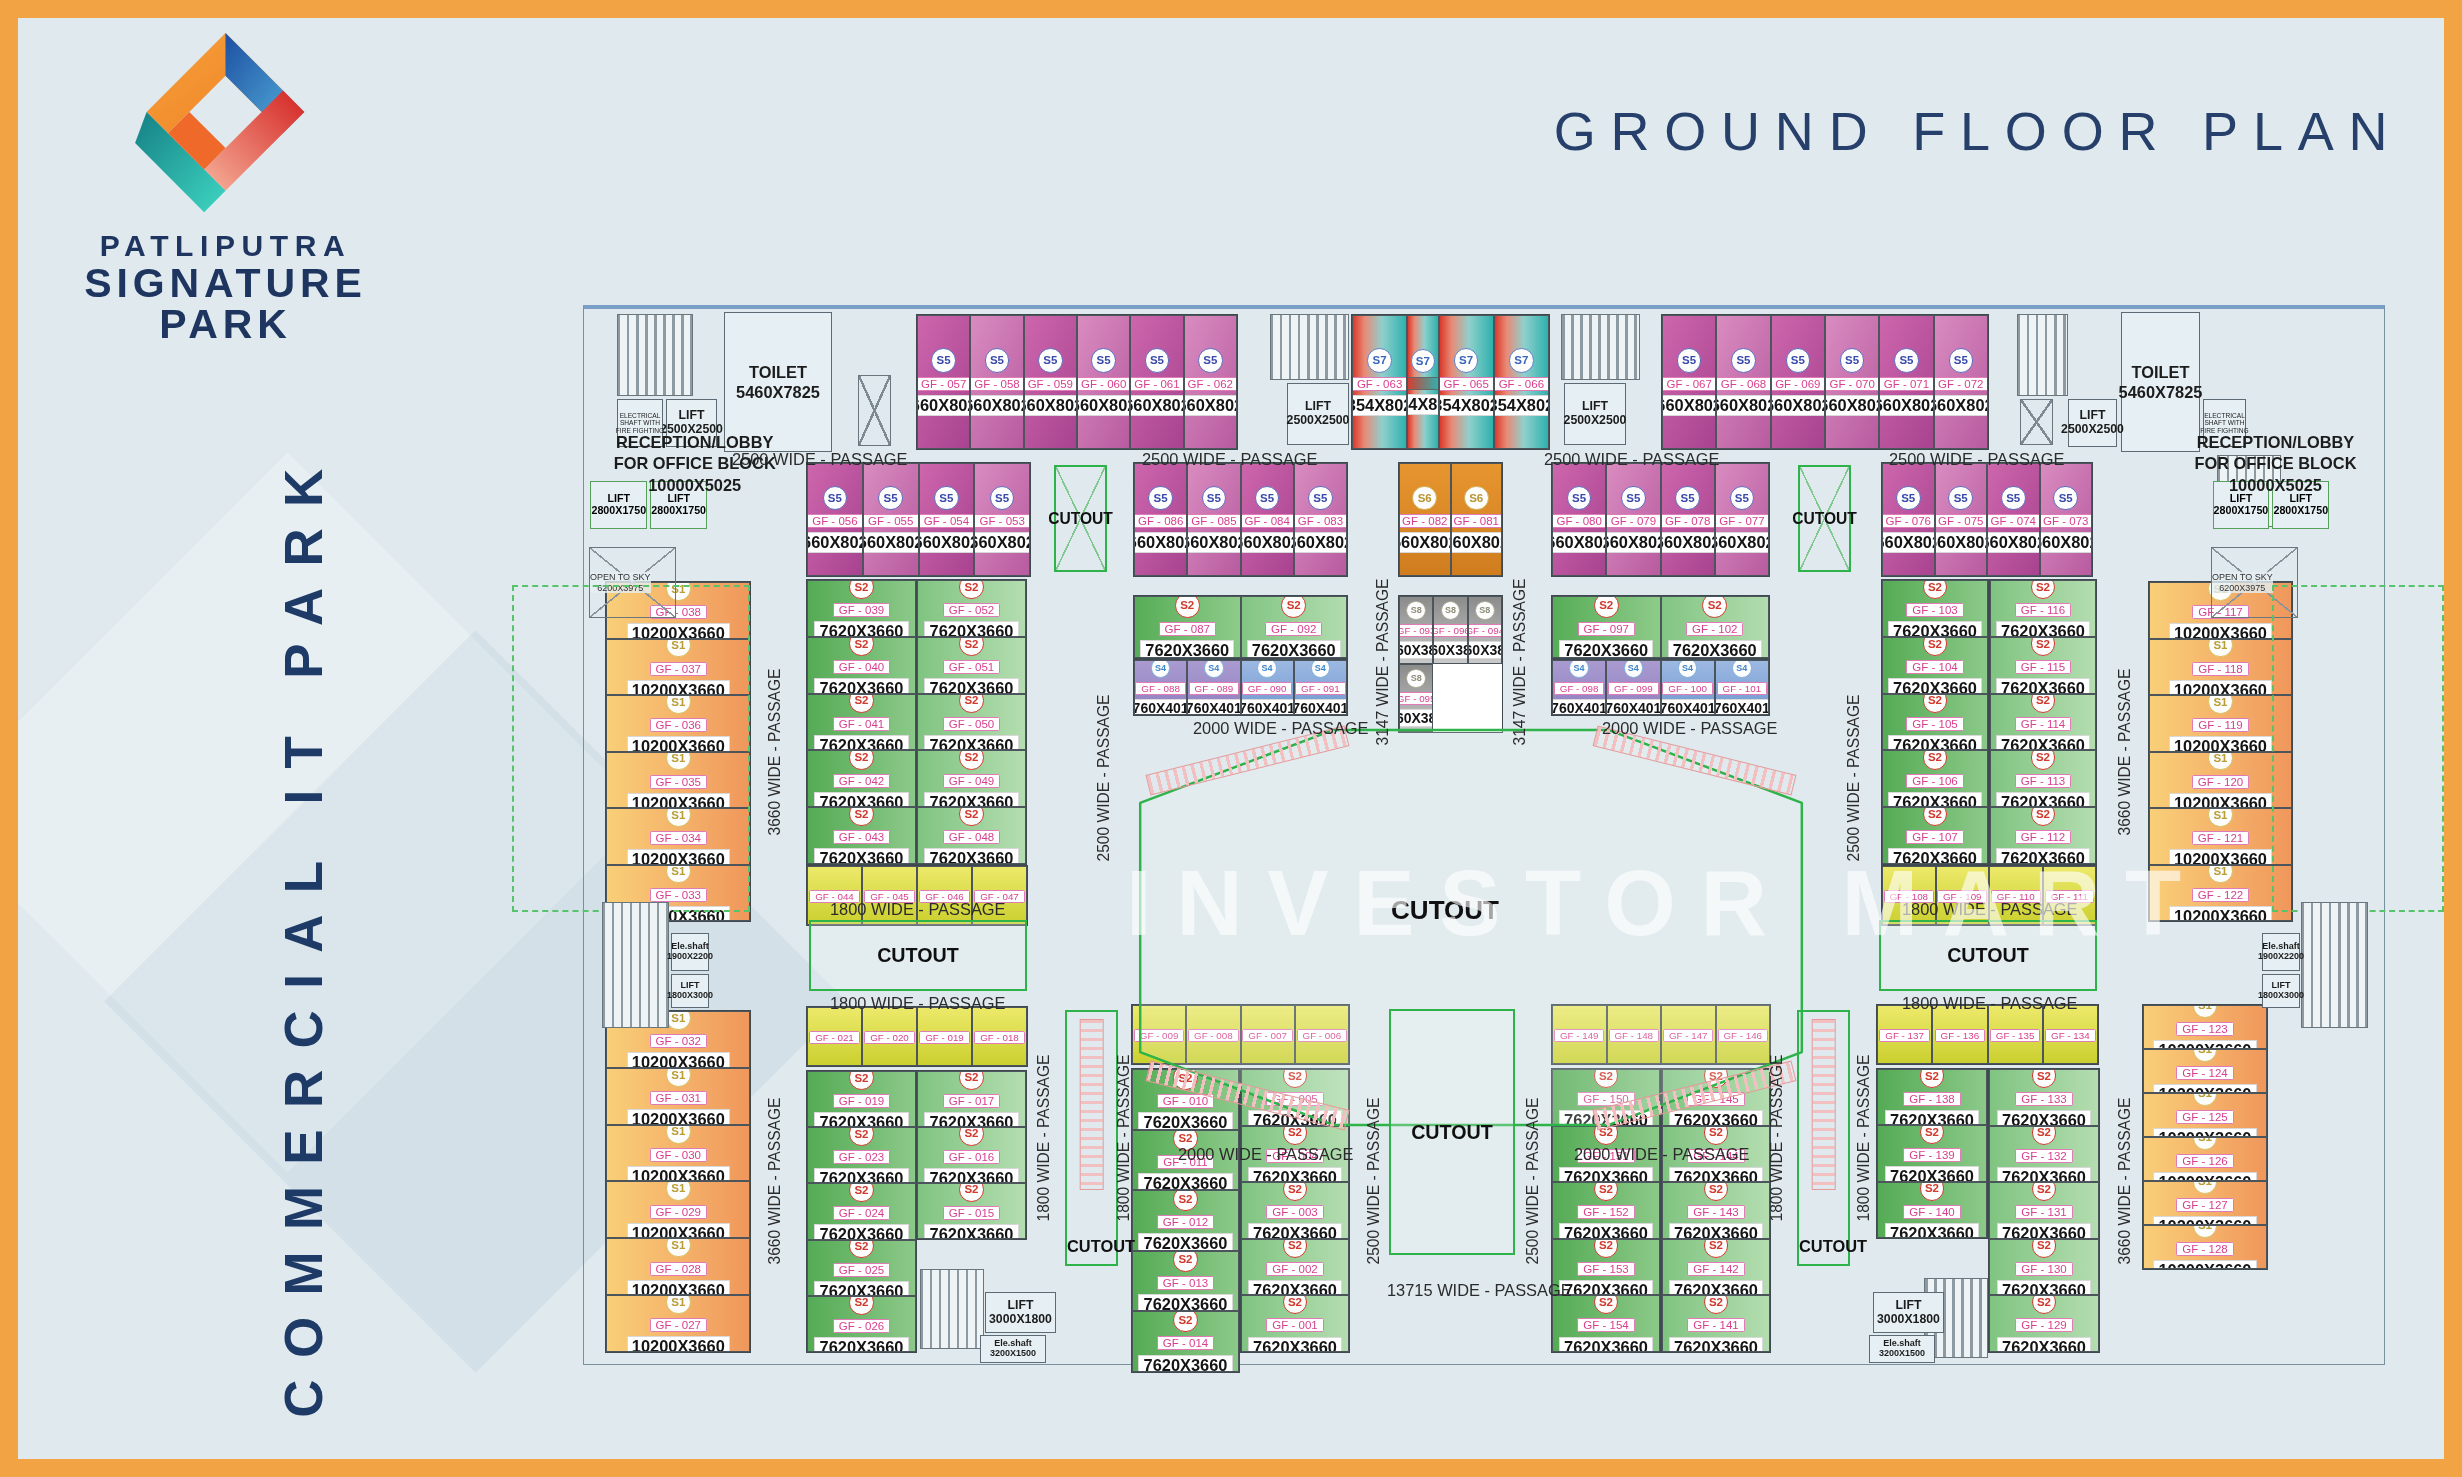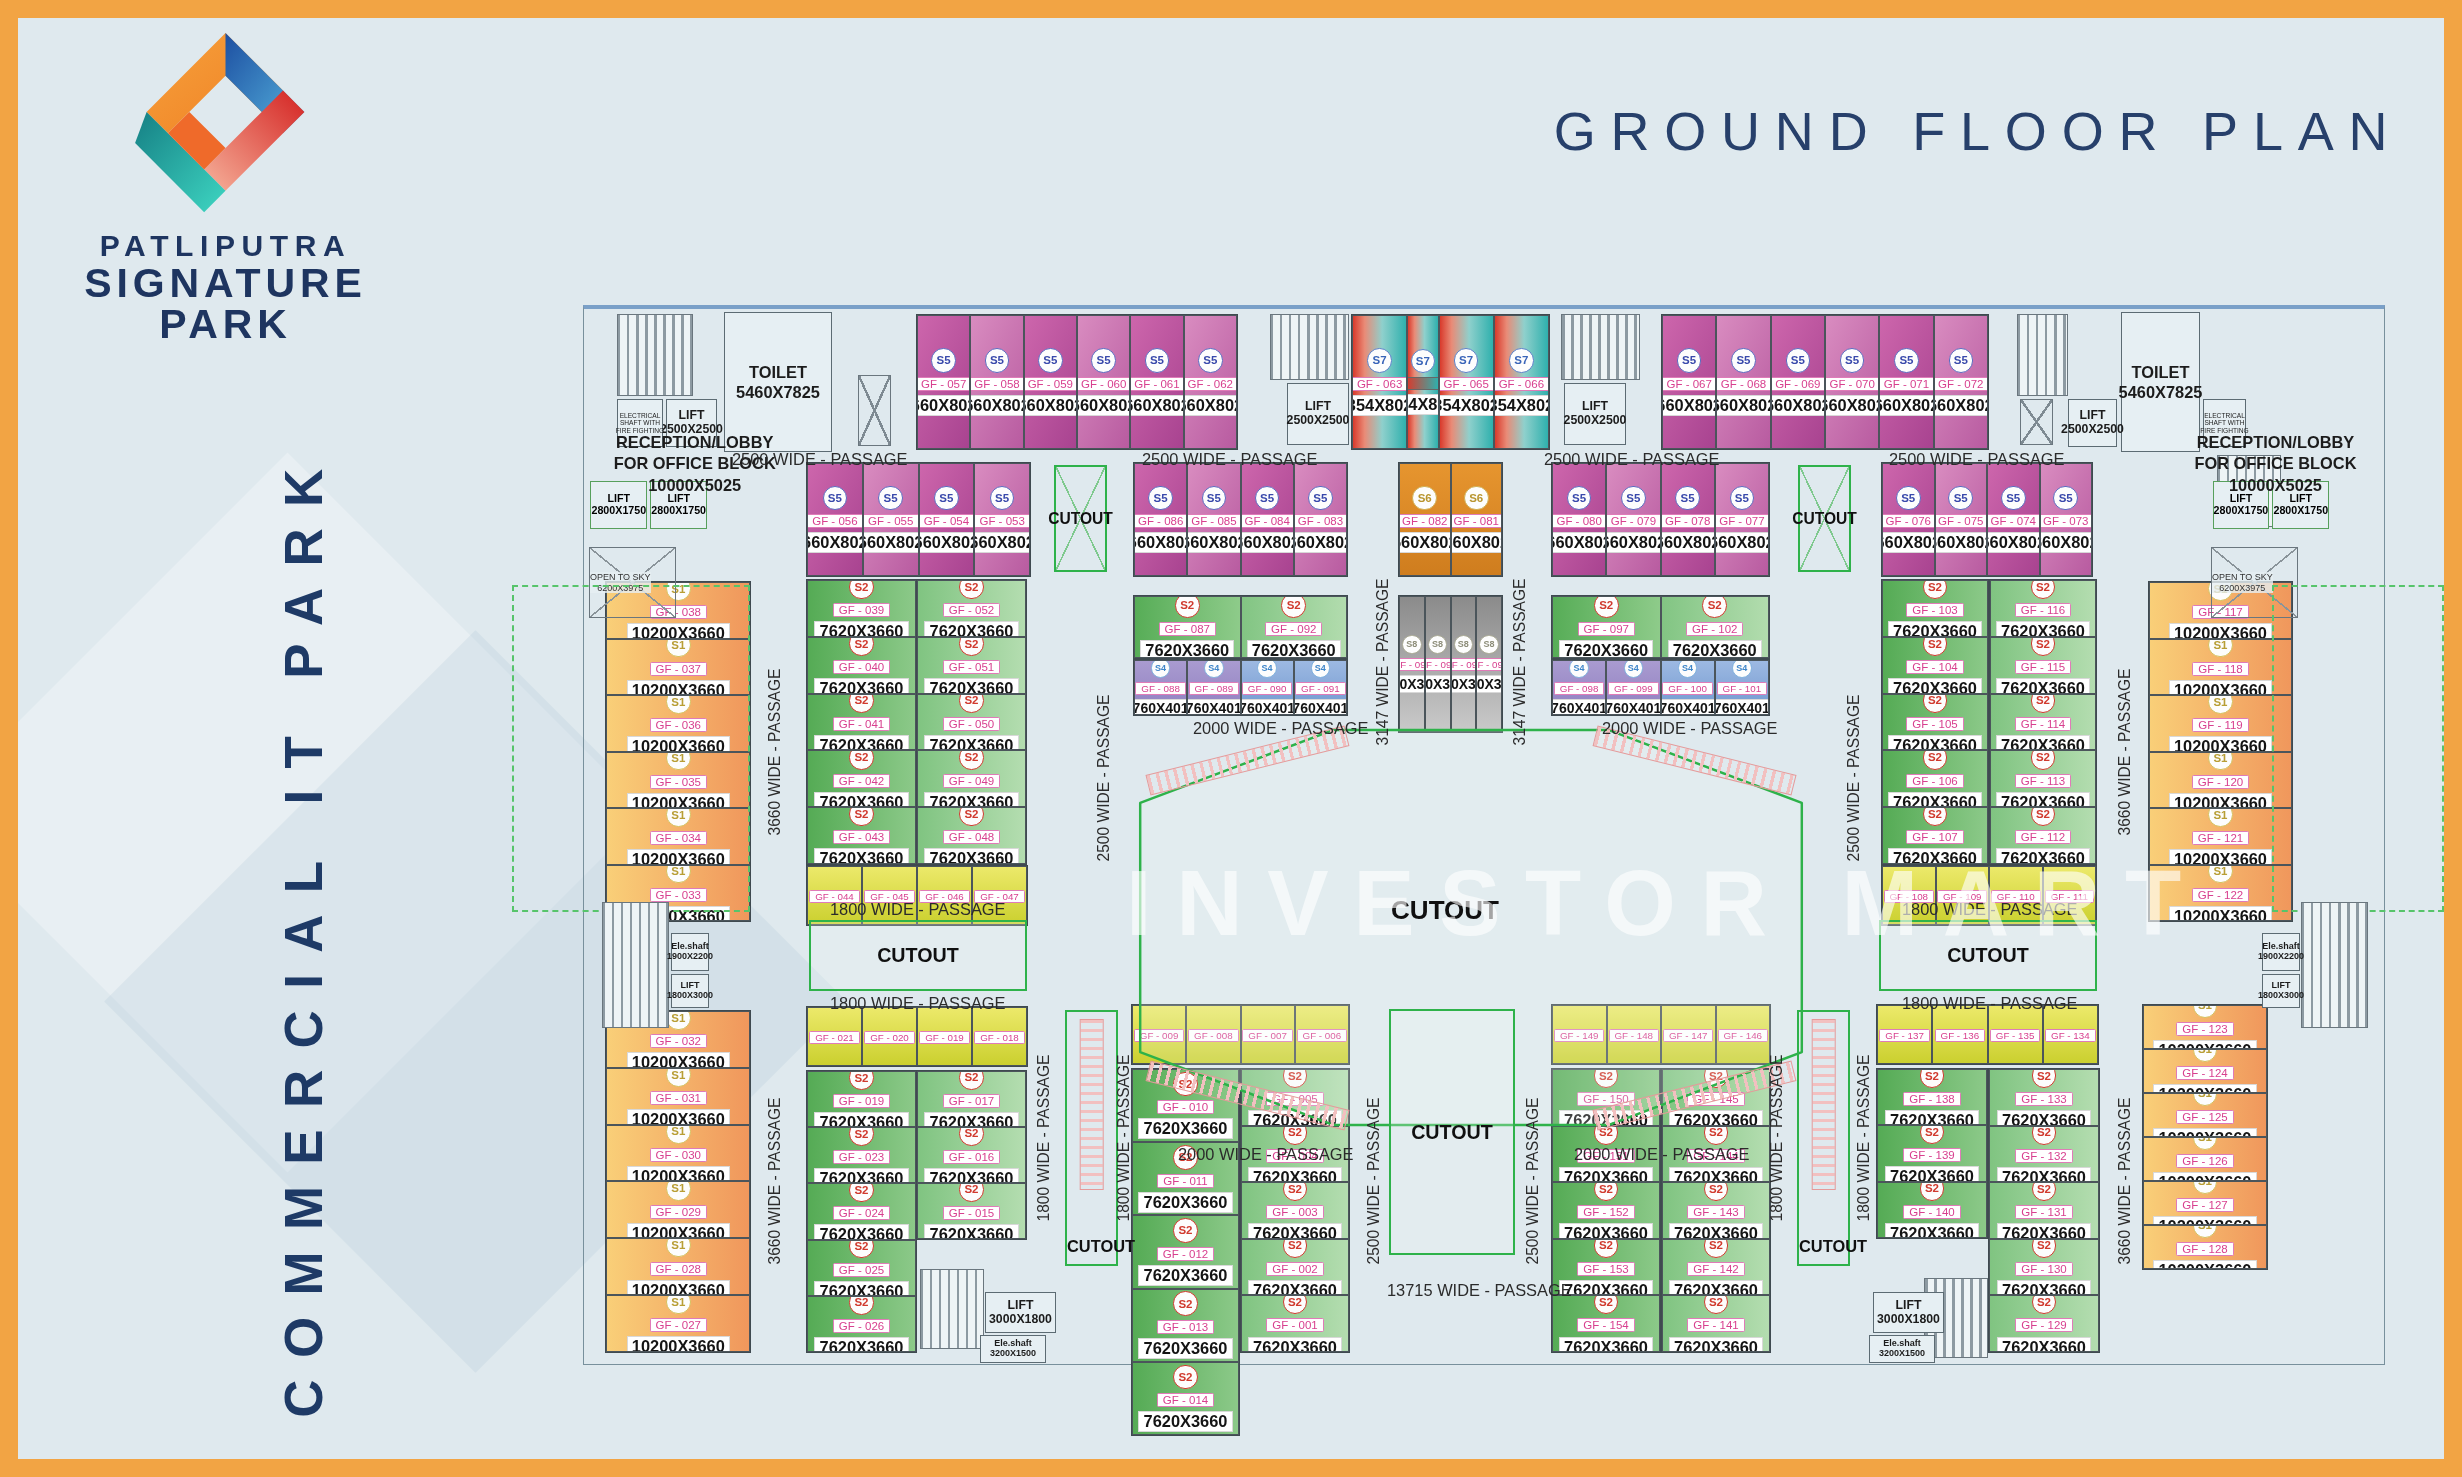--- a/index.html
+++ b/index.html
@@ -23,21 +23,21 @@
   
   #plan{position:absolute;left:583px;top:305px;width:1802px;height:1060px;border:1.6px solid #78909c;border-top:4.1px solid #7aa0c8;z-index:2;}
 
   .block{position:absolute;display:flex;border:1.6px solid #3f4a50;background:#fff;}
   .block.colstack{flex-direction:column;}
   .unit{position:relative;flex:1 1 0;border:0.8px solid #4b555b;display:flex;flex-direction:column;align-items:center;justify-content:center;gap:4.1px;overflow:hidden;min-width:0;min-height:0;}
   .pink .unit{background:linear-gradient(115deg,#cd66ac,#a84390);}
   .pink .unit:nth-child(even){background:linear-gradient(115deg,#d98cc0,#b85ba0);}
   .grad .unit{background:linear-gradient(90deg,#d93a2c 0%,#e98b77 22%,#8fd0cc 55%,#2fb0ad 100%);}
   .dorange .unit{background:linear-gradient(180deg,#e6952f,#cf7d1e);}
-  .gray{display:grid;grid-template-columns:1fr 1fr 1fr 1fr;}
+  .gray{display:grid;grid-template-columns:1fr 1fr 1fr;}
   .gray .unit{background:linear-gradient(180deg,#8b8b8b,#c9c9c9);}
   .greenH .unit{background:linear-gradient(90deg,#57ad57,#8ecb8a);}
   .greenH .unit:nth-child(even){background:linear-gradient(90deg,#82c583,#b2dcae);}
   .pb .unit.purple{background:linear-gradient(180deg,#a99bd0,#8f7fc0);}
   .pb .unit.blue{background:linear-gradient(180deg,#9db9e2,#6f97cf);}
   .yellow .unit{background:linear-gradient(180deg,#ece96a,#cbd02f);gap:40px;}
   .orangeRow .unit{background:linear-gradient(90deg,#f9cf78,#f0975c);}
   .greenCol.shade-dark .unit{background:linear-gradient(90deg,#55ab55,#8cc989);}
   .greenCol.shade-light .unit{background:linear-gradient(90deg,#80c481,#b4ddb0);}
 
@@ -745,21 +745,21 @@
           <div class="badge bS3">S3</div>
           <div class="idc">GF - 007</div>
           <div class="szc">3760X3860</div>
         </div>
         <div class="unit">
           <div class="badge bS3">S3</div>
           <div class="idc">GF - 006</div>
           <div class="szc">3760X3860</div>
         </div>
       </div>
-      <div class="block greenCol colstack shade-dark" style="left: 547px; top: 759px; width: 109px; height: 368px;">
+      <div class="block greenCol colstack shade-dark" style="left: 547px; top: 759px; width: 109px; height: 305px;">
         <div class="unit">
           <div class="badge bS2">S2</div>
           <div class="idc">GF - 010</div>
           <div class="szc">7620X3660</div>
         </div>
         <div class="unit">
           <div class="badge bS2">S2</div>
           <div class="idc">GF - 011</div>
           <div class="szc">7620X3660</div>
         </div>

